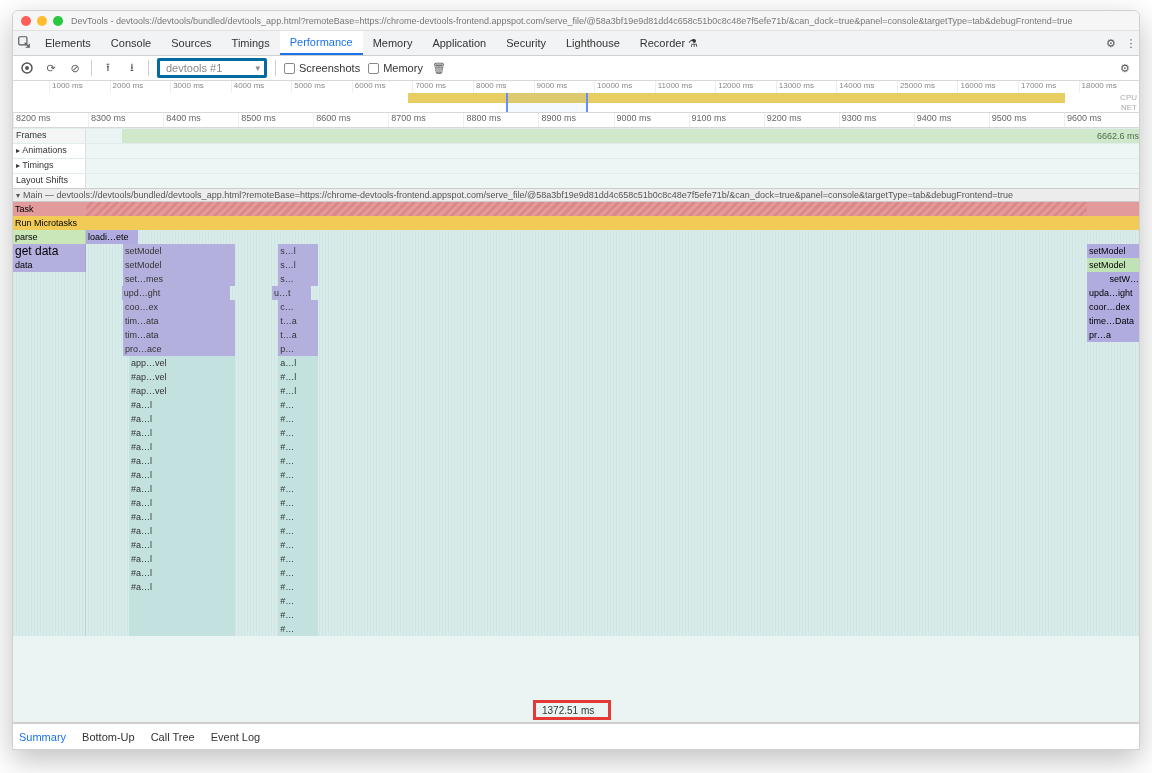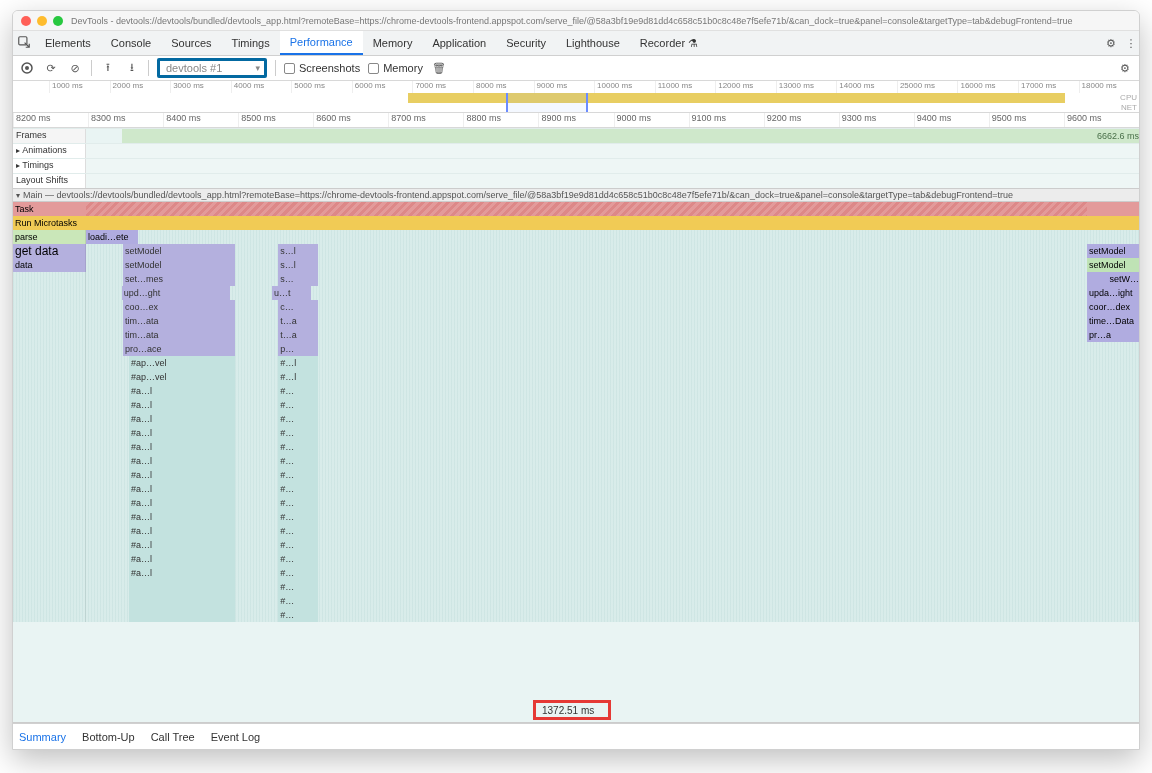--- a/index.html
+++ b/index.html
@@ -274,20 +274,29 @@
           <div class="fcell-left" style="background: transparent; border-right: 1px solid rgba(0, 0, 0, 0.08); font-size: 9px; line-height: 14px; padding-left: 2px;"></div>
           <div class="fcell-mid">
             <div class="block" style="left: 3.7%; width: 11.2%; background: rgb(180, 176, 222);">pro…ace</div>
             <div class="block" style="left: 19.2%; width: 4%; background: rgb(180, 176, 222);">p…</div>
           </div>
           <div class="fcell-right" style="background: rgba(255, 255, 255, 0); font-size: 9px; line-height: 14px; padding-left: 2px;"></div>
         </div>
         <div class="frow">
           <div class="fcell-left" style="background: transparent; border-right: 1px solid rgba(0, 0, 0, 0.08); font-size: 9px; line-height: 14px; padding-left: 2px;"></div>
           <div class="fcell-mid">
+            <div class="block" style="left: 4.3%; width: 10.6%; background: rgb(195, 226, 223);">app…vel</div>
+            <div class="block" style="left: 19.2%; width: 4%; background: rgb(195, 226, 223);">a…l</div>
+            <div class="block" style="left: 0%; width: 100%; background: rgba(195, 226, 223, 0);"></div>
+          </div>
+          <div class="fcell-right" style="background: rgba(255, 255, 255, 0); font-size: 9px; line-height: 14px; padding-left: 2px;"></div>
+        </div>
+        <div class="frow">
+          <div class="fcell-left" style="background: transparent; border-right: 1px solid rgba(0, 0, 0, 0.08); font-size: 9px; line-height: 14px; padding-left: 2px;"></div>
+          <div class="fcell-mid">
             <div class="block" style="left: 4.3%; width: 10.6%; background: rgb(195, 226, 223);">#ap…vel</div>
             <div class="block" style="left: 19.2%; width: 4%; background: rgb(195, 226, 223);">#…l</div>
             <div class="block" style="left: 0%; width: 100%; background: rgba(195, 226, 223, 0);"></div>
           </div>
           <div class="fcell-right" style="background: rgba(255, 255, 255, 0); font-size: 9px; line-height: 14px; padding-left: 2px;"></div>
         </div>
         <div class="frow">
           <div class="fcell-left" style="background: transparent; border-right: 1px solid rgba(0, 0, 0, 0.08); font-size: 9px; line-height: 14px; padding-left: 2px;"></div>
           <div class="fcell-mid">
             <div class="block" style="left: 4.3%; width: 10.6%; background: rgb(195, 226, 223);">#ap…vel</div>

